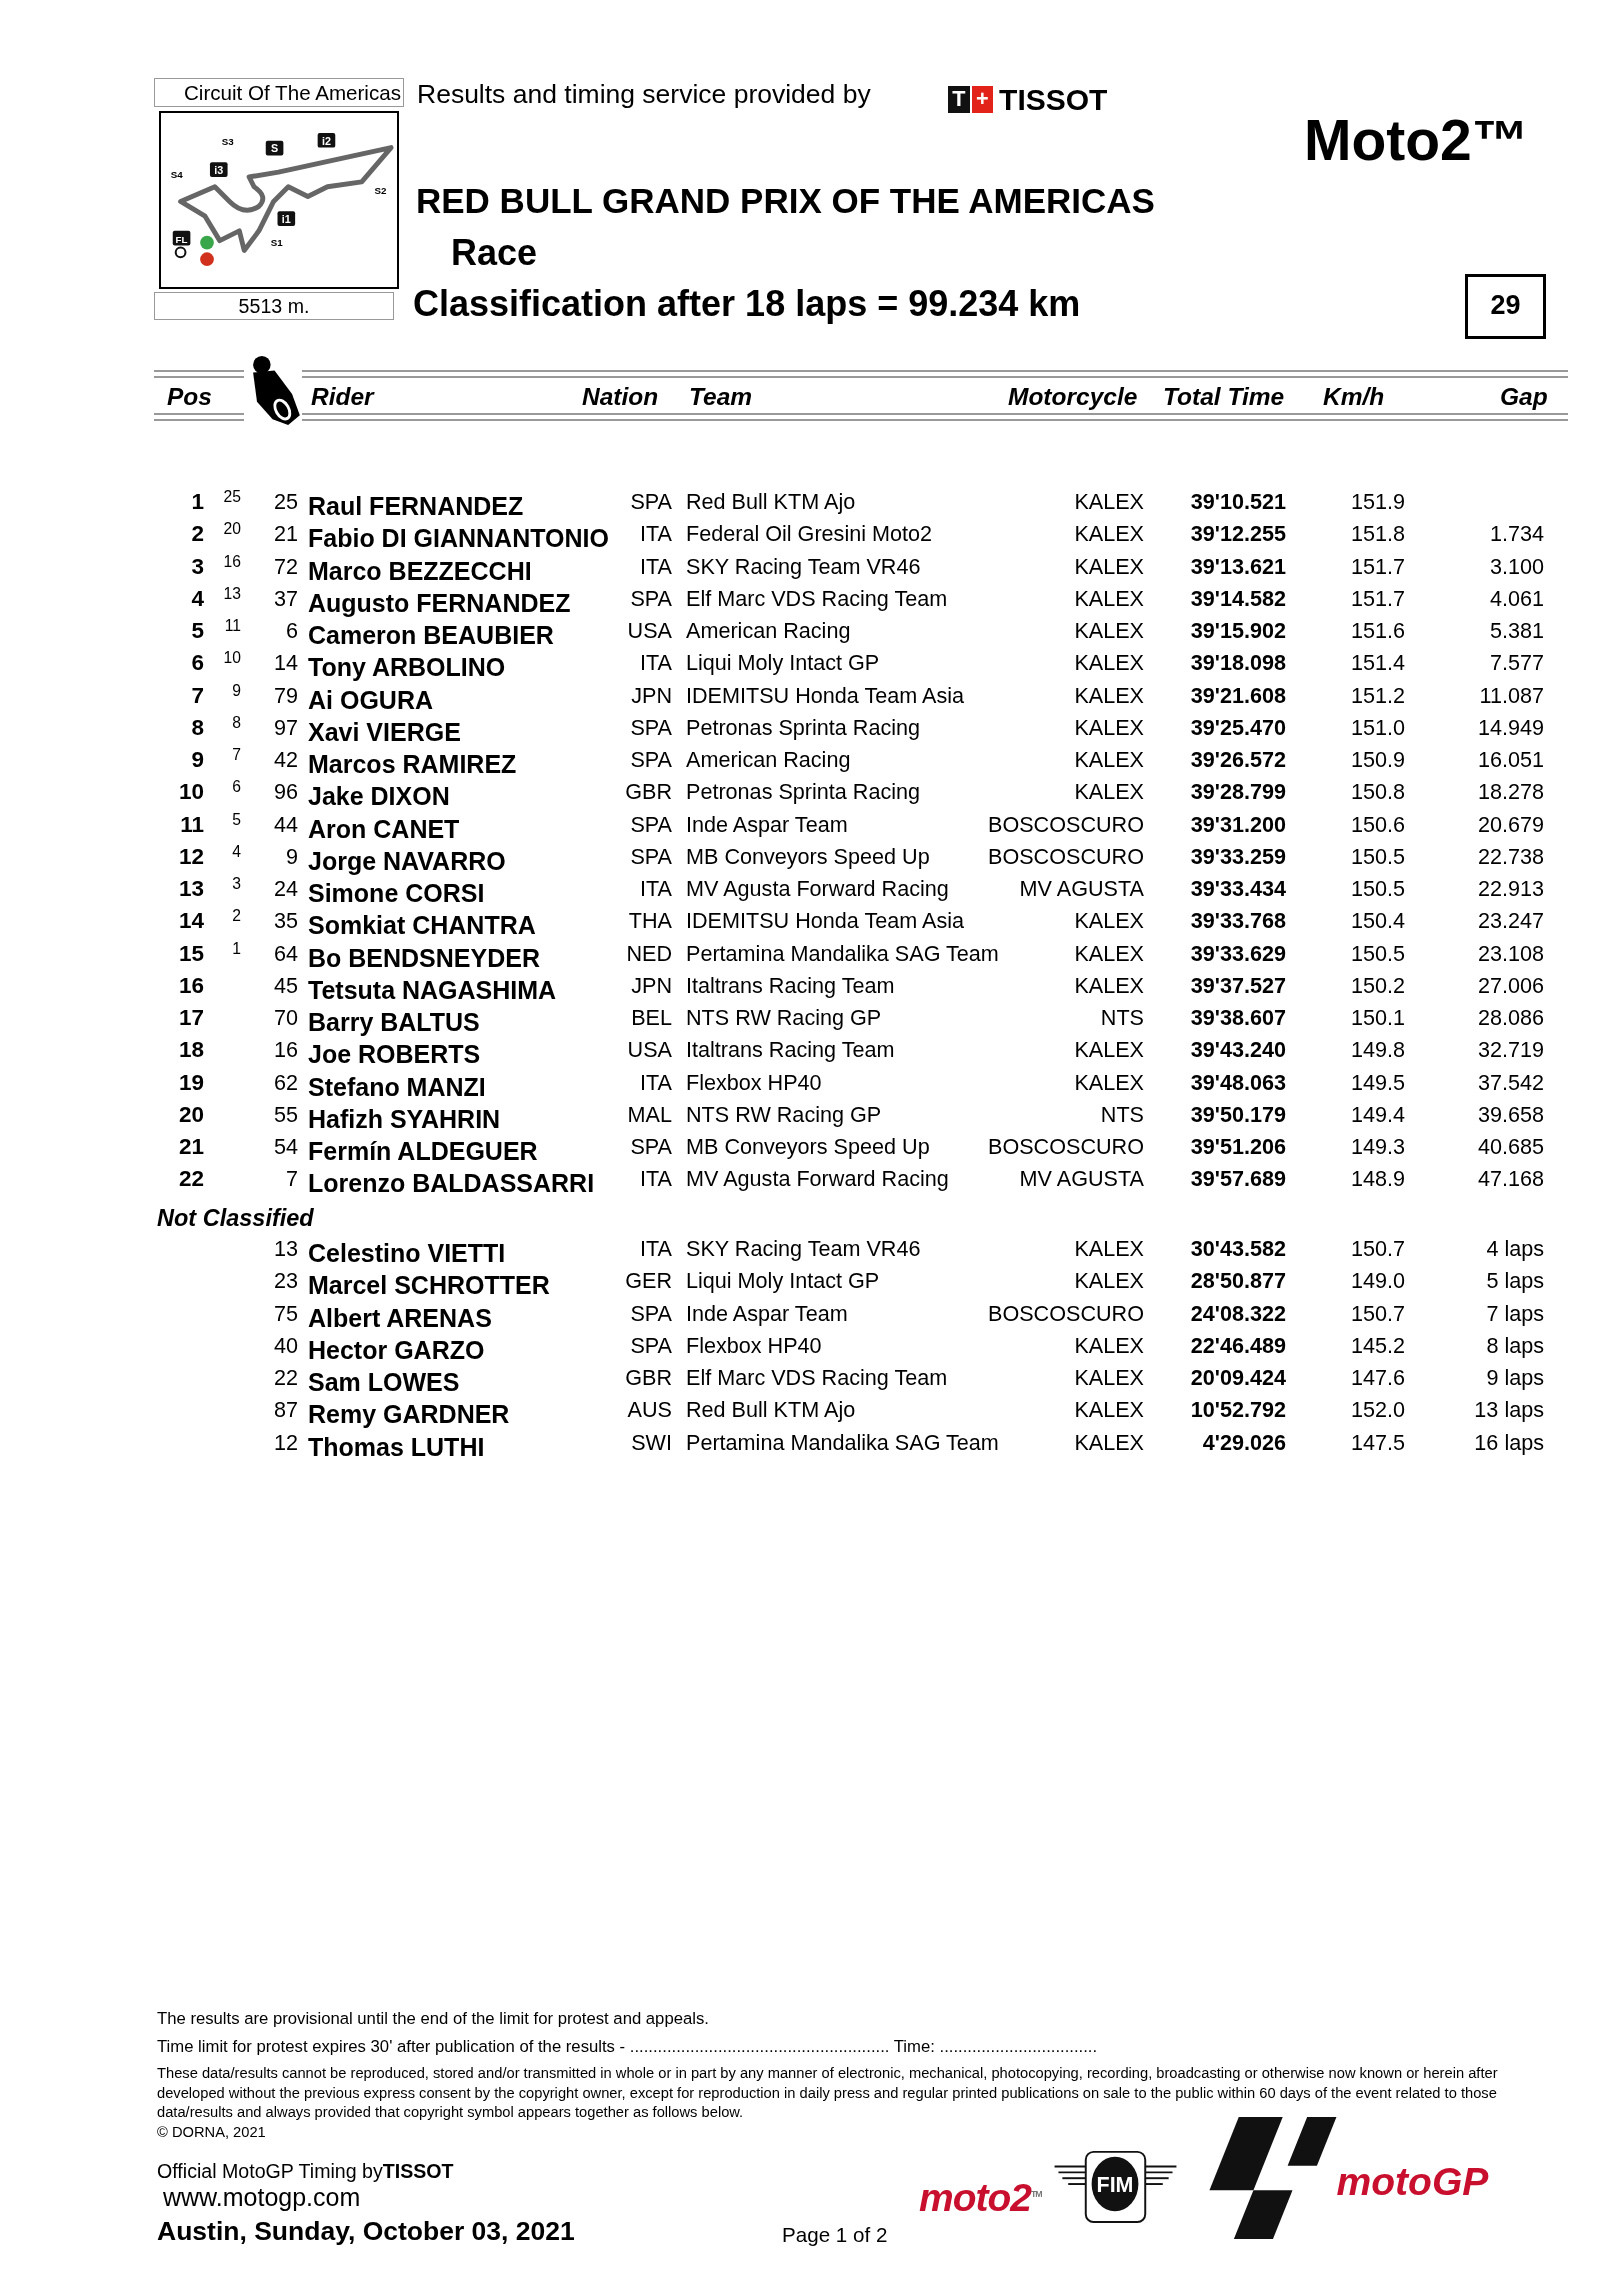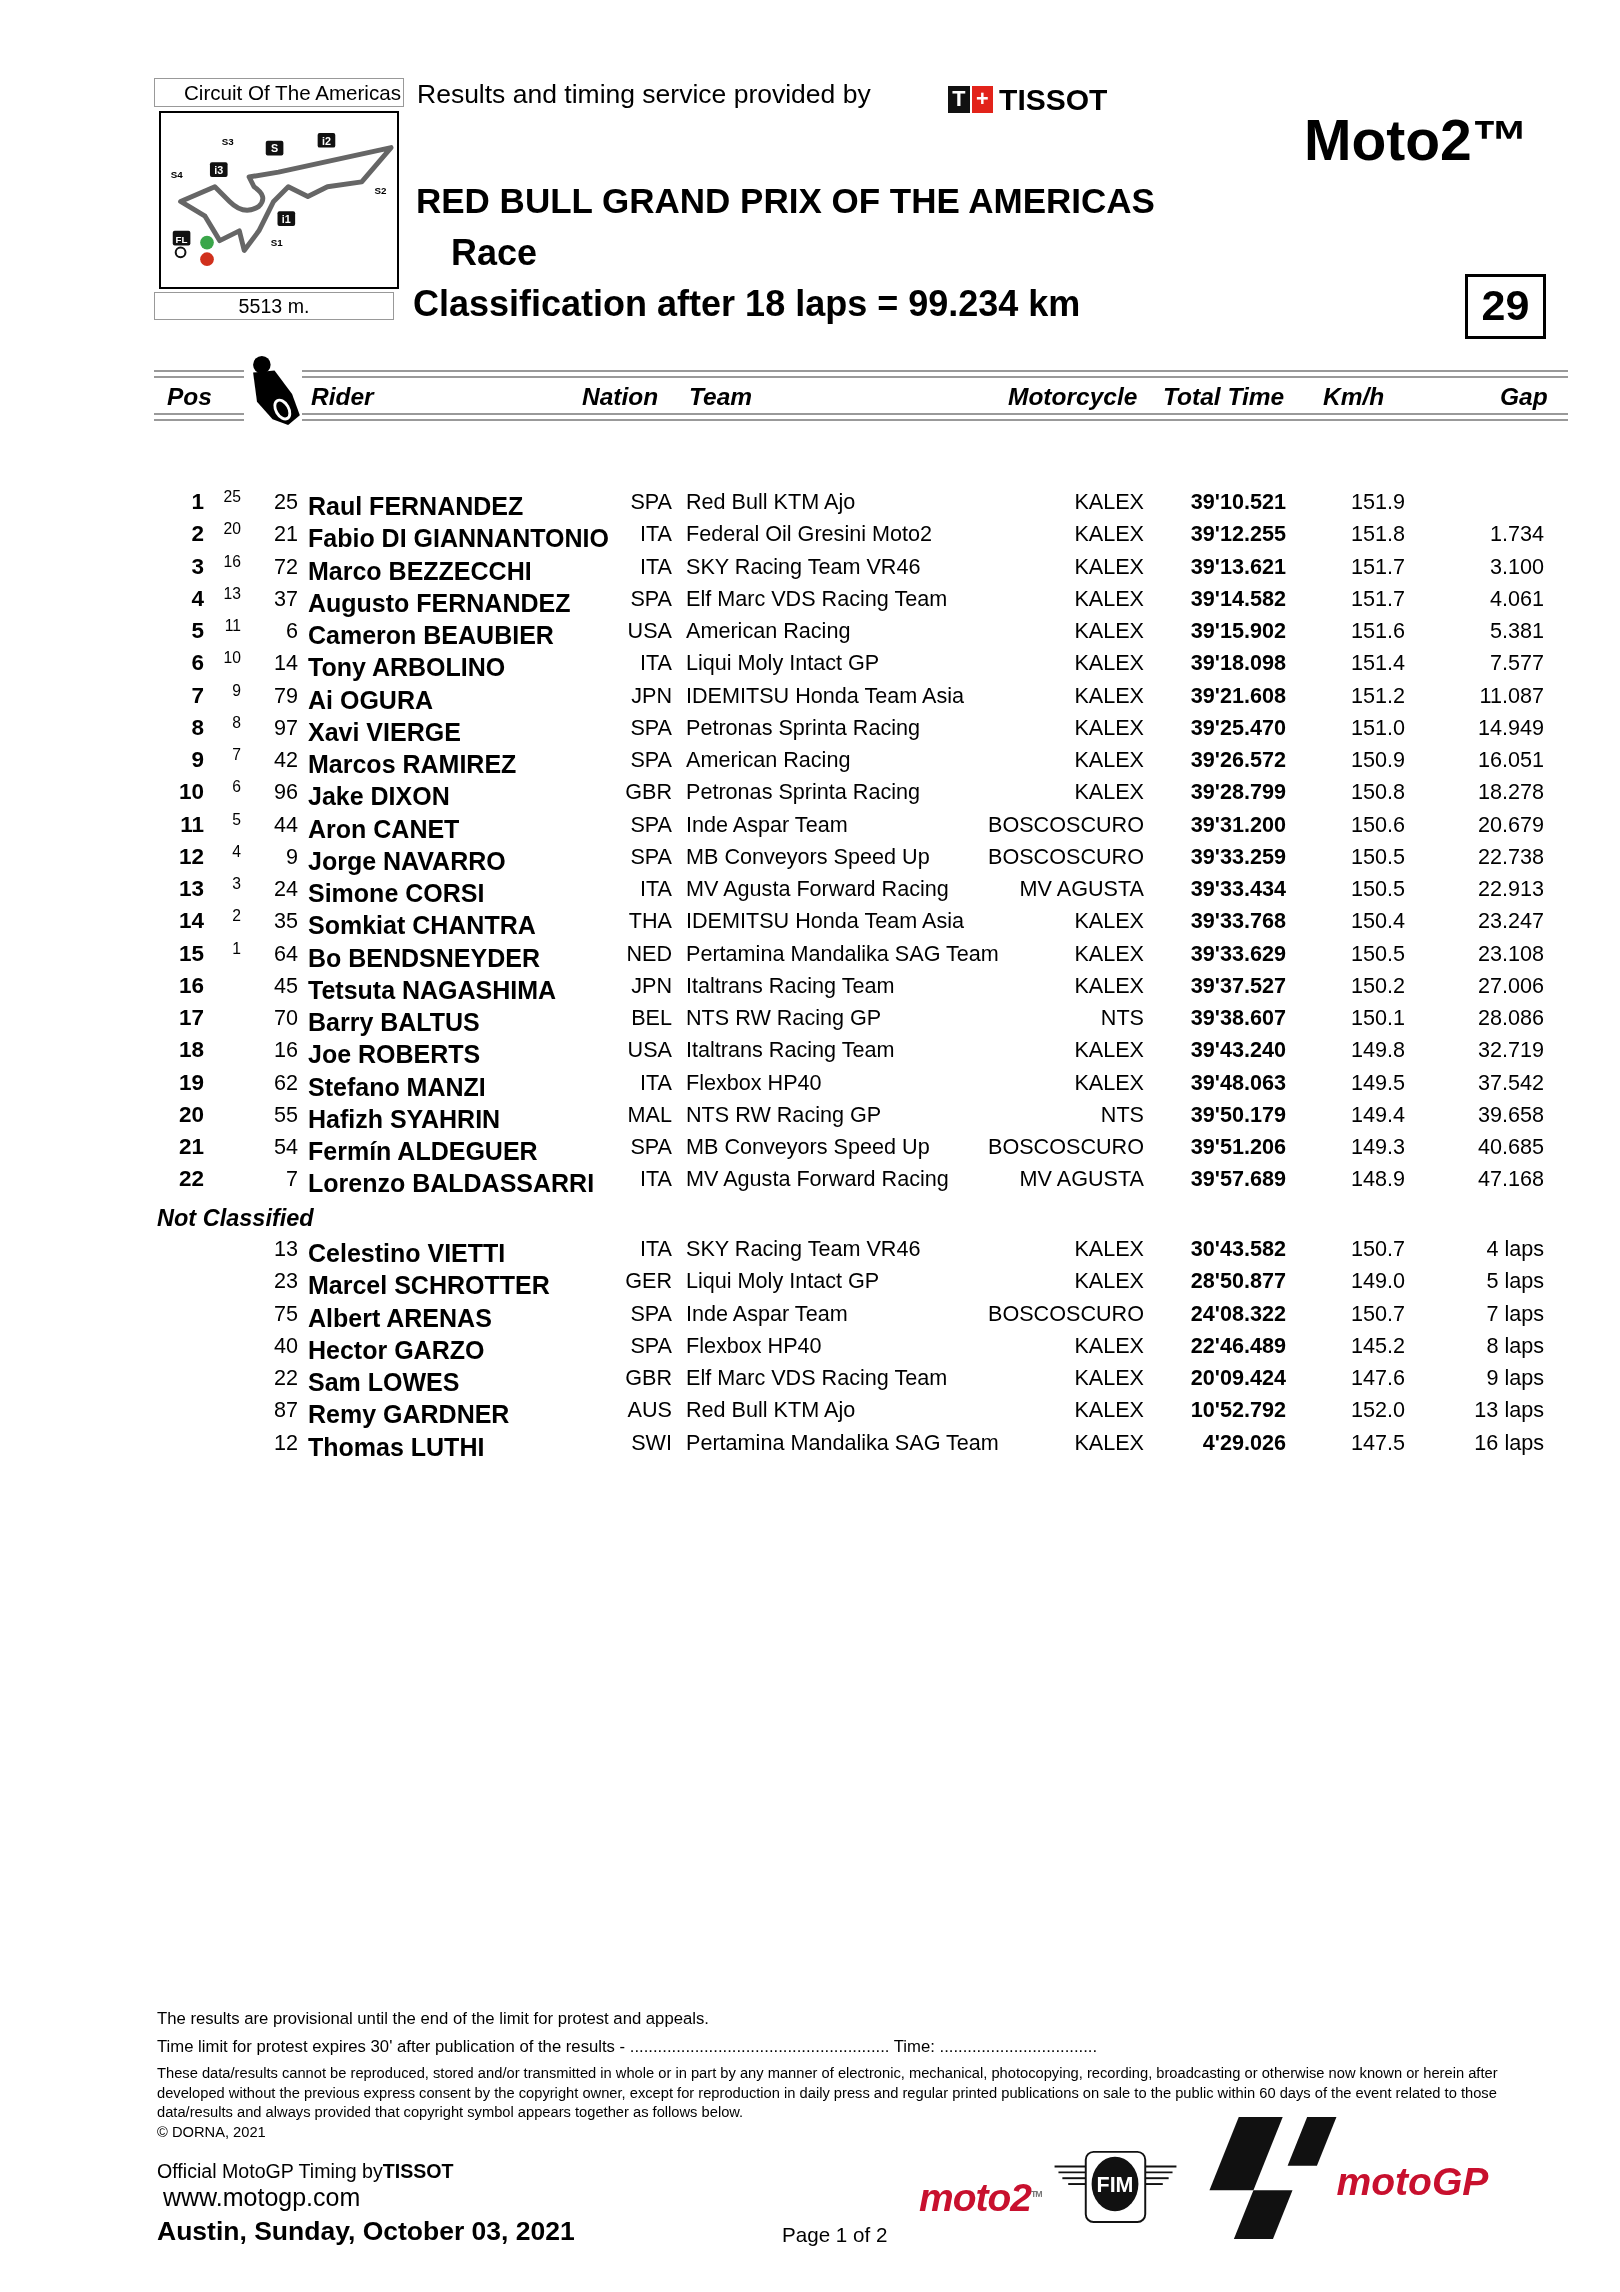--- a/index.html
+++ b/index.html
@@ -14,21 +14,21 @@
   .track-length { left: 154px; top: 292px; width: 240px; height: 28px; border: 1px solid #999; font-size: 19.6px; line-height: 26.5px; text-align: center; }
   .provided { left: 417px; top: 78px; font-size: 26.5px; line-height: 33px; white-space: nowrap; }
   .tissot-logo { left: 948px; top: 84px; height: 31px; display: flex; align-items: center; gap: 2px; }
   .tissot-logo .t-box { width: 21.6px; height: 26.5px; background: #111; color: #fff; font-weight: bold; font-size: 21.6px; line-height: 26.5px; text-align: center; }
   .tissot-logo .cross-box { width: 21.6px; height: 26.5px; background: #e2231a; color: #fff; font-weight: bold; font-size: 21.6px; line-height: 26.5px; text-align: center; }
   .tissot-logo .word { font-weight: bold; font-size: 30px; letter-spacing: 0px; margin-left: 3.9px; }
   .class-title { left: 1304px; top: 106px; font-size: 57px; font-weight: bold; line-height: 69px; white-space: nowrap; }
   .event-title { left: 416px; top: 179px; font-size: 35px; font-weight: bold; line-height: 43px; white-space: nowrap; }
   .session { left: 412px; top: 231px; font-size: 36px; font-weight: bold; line-height: 43px; margin-left: 39px; }
   .classification { left: 413px; top: 282px; font-size: 36px; font-weight: bold; line-height: 43px; white-space: nowrap; }
-  .page-num-box { left: 1465px; top: 274px; width: 81px; height: 65px; border: 3.9px solid #000; font-size: 43px; font-weight: bold; line-height: 57px; text-align: center; }
+  .page-num-box { left: 1465px; top: 274px; width: 81px; height: 65px; border: 3.9px solid #000; font-size: 27px; font-weight: bold; line-height: 57px; text-align: center; }
 
   
   .rule { position: absolute; height: 2px; background: #999; }
   .col-head { position: absolute; top: 382px; font-size: 24.5px; font-weight: bold; font-style: italic; line-height: 29px; white-space: nowrap; }
   .rider-icon { left: 245px; top: 355px; width: 61px; height: 74px; }
 
   
   .row { position: absolute; left: 0; width: 1620px; height: 32px; font-size: 21.6px; line-height: 32px; }
   .row span { position: absolute; top: 0; white-space: nowrap; }
   .c-pos { left: 147px; width: 57px; text-align: right; font-weight: bold; font-size: 22.5px; }

